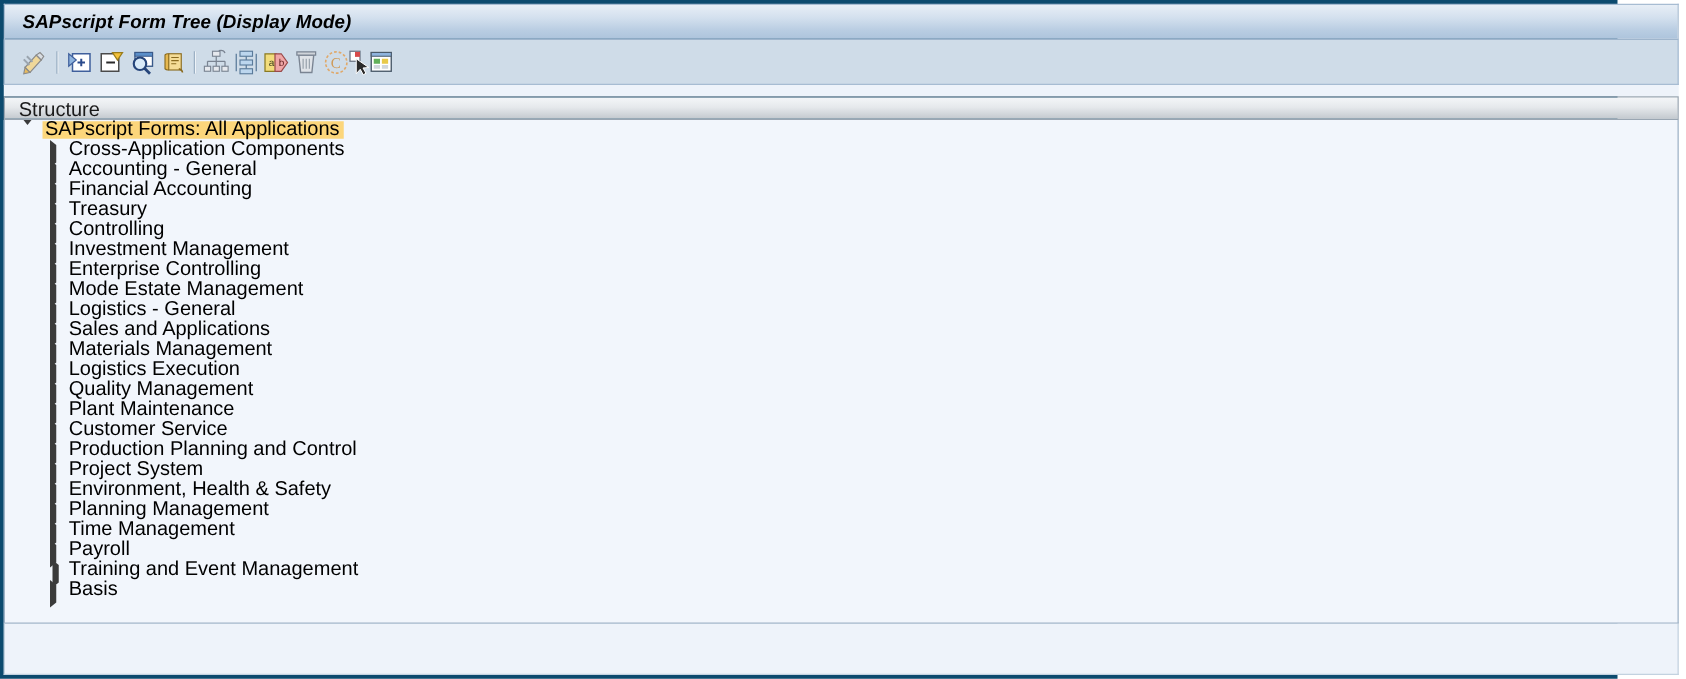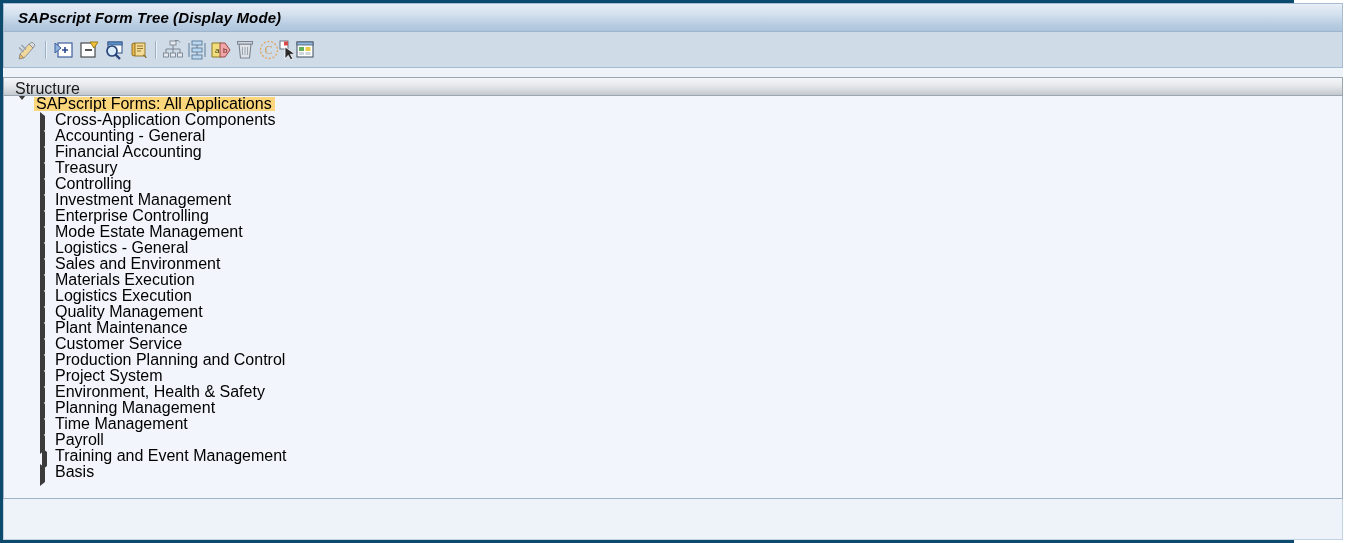--- a/index.html
+++ b/index.html
@@ -377,25 +377,25 @@
         <div class="tree-row child" style="top: 128px;">
           <span class="twisty"><span class="tri-right"></span></span>
           <span class="node-label">Mode Estate Management</span>
         </div>
         <div class="tree-row child" style="top: 144px;">
           <span class="twisty"><span class="tri-right"></span></span>
           <span class="node-label">Logistics - General</span>
         </div>
         <div class="tree-row child" style="top: 160px;">
           <span class="twisty"><span class="tri-right"></span></span>
-          <span class="node-label">Sales and Environment</span>
+          <span class="node-label">Sales and Applications</span>
         </div>
         <div class="tree-row child" style="top: 176px;">
           <span class="twisty"><span class="tri-right"></span></span>
-          <span class="node-label">Materials Execution</span>
+          <span class="node-label">Materials Management</span>
         </div>
         <div class="tree-row child" style="top: 192px;">
           <span class="twisty"><span class="tri-right"></span></span>
           <span class="node-label">Logistics Execution</span>
         </div>
         <div class="tree-row child" style="top: 208px;">
           <span class="twisty"><span class="tri-right"></span></span>
           <span class="node-label">Quality Management</span>
         </div>
         <div class="tree-row child" style="top: 224px;">

